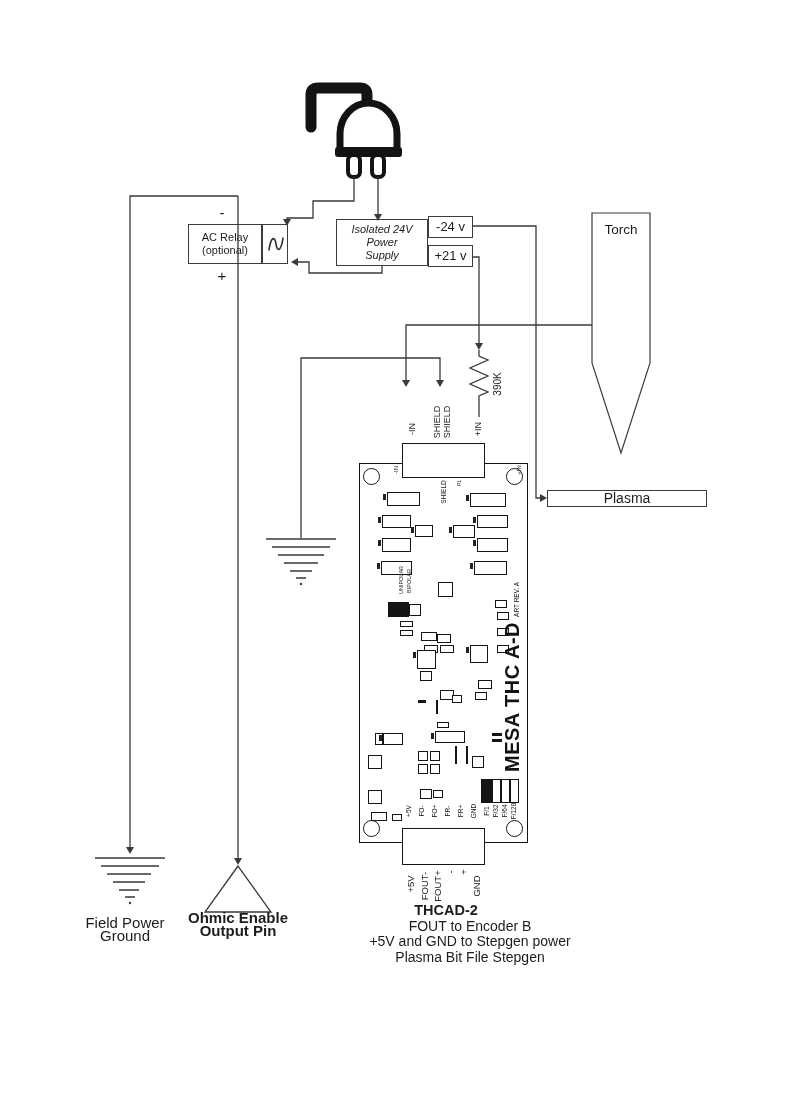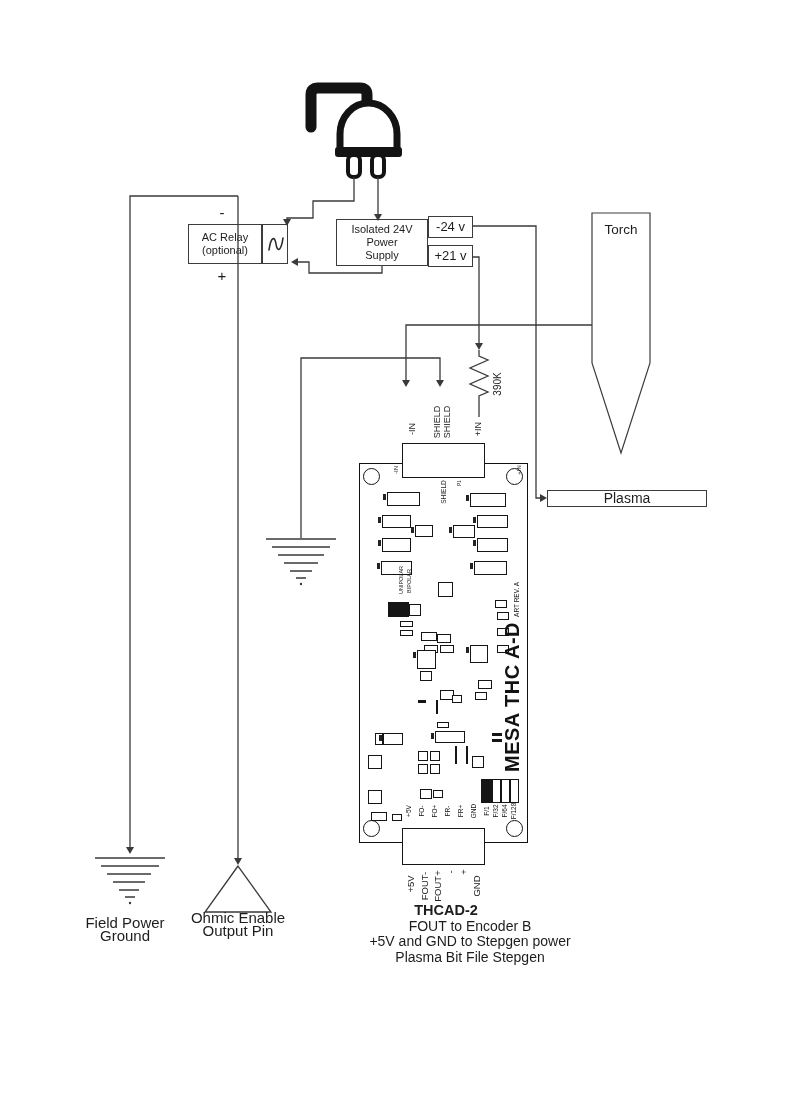--- a/index.html
+++ b/index.html
@@ -67,21 +67,21 @@
     <span>(optional)</span>
   </div>
   <div class="box" style="left:262px;top:224px;width:26px;height:40px;">
     <svg width="22" height="32" viewBox="0 0 22 32">
       <path d="M5,22 C7,8 11,8 12,16 C13,24 17,24 19,10" fill="none" stroke="#2c2c2c" stroke-width="1.6" stroke-linecap="round"></path>
     </svg>
   </div>
   <div class="hlabel" style="left:222px;top:212px;font-size:15px;">-</div>
   <div class="hlabel" style="left:222px;top:275px;font-size:15px;">+</div>
 
-  <div class="box f11" style="left:336px;top:219px;width:92px;height:47px;">
+  <div class="box f11" style="left:336px;top:219px;width:92px;height:47px;font-style:italic;">
     <span>Isolated 24V Power</span>
     <span>Supply</span>
   </div>
   <div class="box f13" style="left:428px;top:216px;width:45px;height:22px;">
     <span>-24 v</span>
   </div>
   <div class="box f13" style="left:428px;top:245px;width:45px;height:22px;">
     <span>+21 v</span>
   </div>
 
@@ -216,21 +216,21 @@
       <span class="vlabel bpin" style="left: 437px; top: 886px;">FOUT+</span>
       <span class="vlabel bpin" style="left: 450px; top: 872px;">-</span>
       <span class="vlabel bpin" style="left: 463px; top: 872px;">+</span>
       <span class="vlabel bpin" style="left: 476px; top: 886px;">GND</span>
     </div>
 
   <div class="hlabel gnd-label" style="left:125px;top:929px;">
     <div>Field Power</div>
     <div>Ground</div>
   </div>
-  <div class="hlabel gnd-label" style="left:238px;top:924px;">
+  <div class="hlabel gnd-label" style="left:238px;top:924px;font-weight:bold;">
     <div>Ohmic Enable</div>
     <div>Output Pin</div>
   </div>
 
   <div class="hlabel cap-title" style="left:446px;top:910px;">THCAD-2</div>
   <div class="hlabel cap-line" style="left:446px;top:926px;">FOUT to  Encoder B</div>
   <div class="hlabel cap-line" style="left:446px;top:941px;">+5V and GND to Stepgen power</div>
   <div class="hlabel cap-line" style="left:446px;top:957px;">Plasma Bit File Stepgen</div>
 
   <svg id="wires" class="layer" width="787" height="1114" viewBox="0 0 787 1114">

